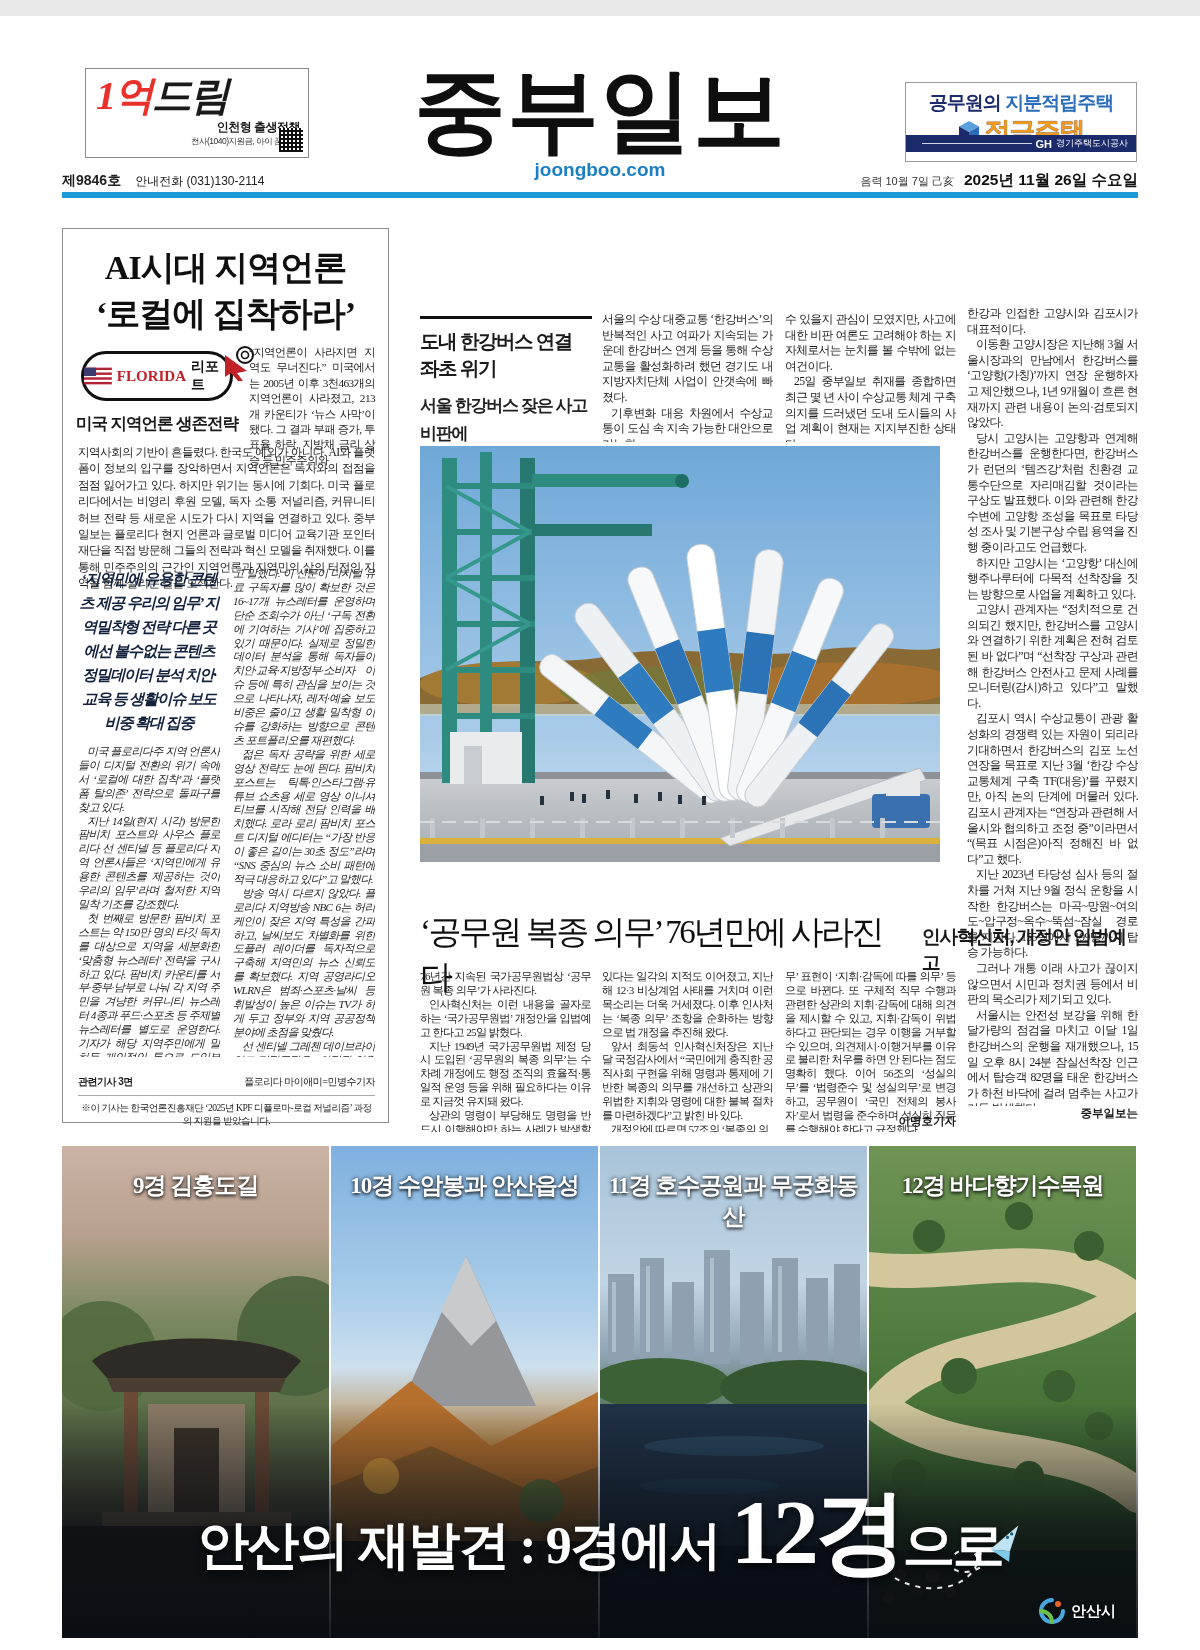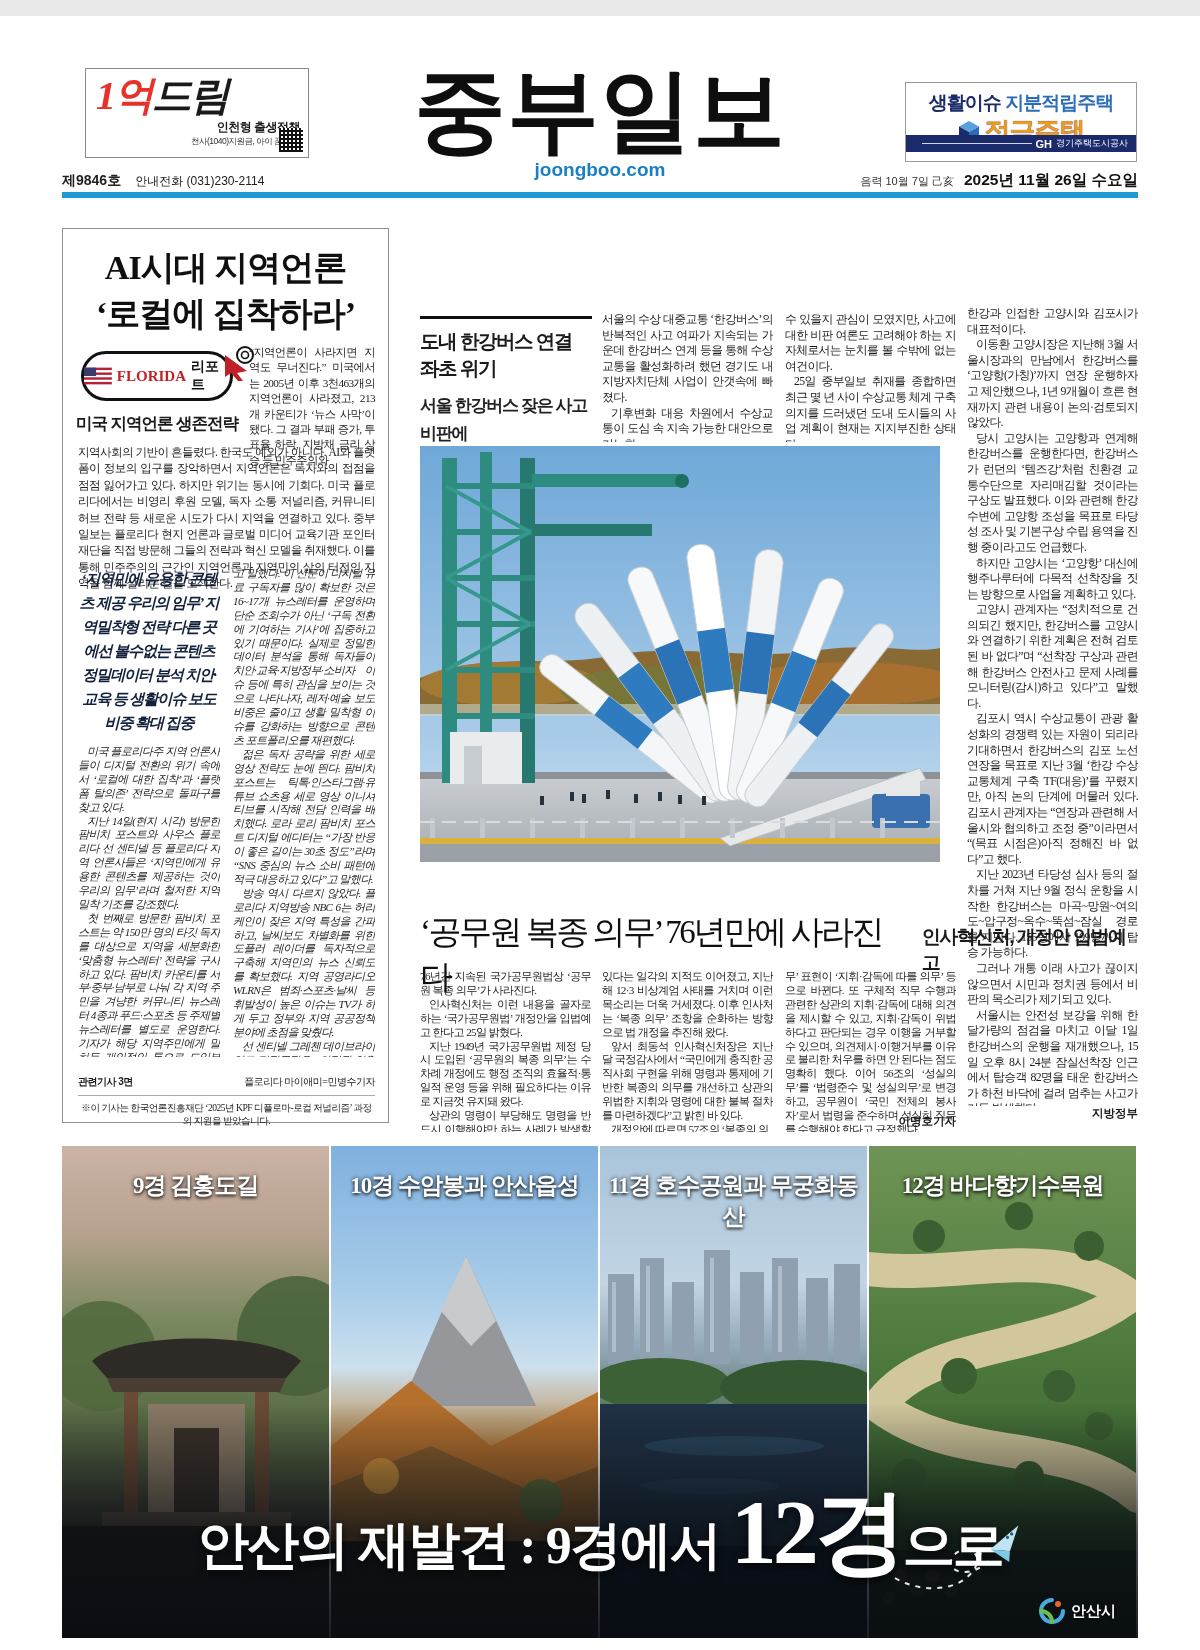--- a/index.html
+++ b/index.html
@@ -119,38 +119,38 @@
     <div class="script"><span class="red">1억</span><span>드림</span></div>
     <div class="sub1 sans">인천형 출생정책</div>
     <div class="sub2 sans">천사(1040)지원금, 아이 꿈 수당</div>
     <div class="qr"></div>
   </div>
 
   <div class="abs masthead sans">중부일보</div>
   <div class="abs site sans">joongboo.com</div>
 
   <div class="abs ad-right sans">
-    <div class="l1"><span class="navy">생활이슈</span> <span class="blue">지분적립주택</span></div>
+    <div class="l1"><span class="navy">공무원의</span> <span class="blue">지분적립주택</span></div>
     <div class="l2">
       <svg width="22" height="22" viewBox="0 0 22 22">
         <polygon points="11,1 21,6.5 11,12 1,6.5" fill="#5aa0dc"></polygon>
         <polygon points="1,6.5 11,12 11,21 1,15.5" fill="#1b2a6b"></polygon>
         <polygon points="21,6.5 11,12 11,21 21,15.5" fill="#2b6cb8"></polygon>
       </svg>
       <span>적금주택</span>
     </div>
     <div class="bar">
       <span class="rule"></span>
       <span class="gh">GH</span>
       <span>경기주택도시공사</span>
     </div>
   </div>
 
   <div class="abs issue-line sans">
-    <b>제9846호</b><span>안내전화 (031)230-2114</span>
+    <b>제9846호</b><span>안내전화 (031)130-2114</span>
   </div>
   <div class="abs date-line sans">
     <span>음력 10월 7일 己亥</span><b>2025년 11월 26일 수요일</b>
   </div>
   <div class="abs blue-bar"></div>
 
   <div class="abs labox">
     <div class="abs la-head">
       <div>AI시대 지역언론</div>
       <div>‘로컬에 집착하라’</div>
@@ -346,21 +346,21 @@
     <p>이동환 고양시장은 지난해 3월 서울시장과의 만남에서 한강버스를 ‘고양항(가칭)’까지 연장 운행하자고 제안했으나, 1년 9개월이 흐른 현재까지 관련 내용이 논의·검토되지 않았다.</p>
     <p>당시 고양시는 고양항과 연계해 한강버스를 운행한다면, 한강버스가 런던의 ‘템즈강’처럼 친환경 교통수단으로 자리매김할 것이라는 구상도 발표했다. 이와 관련해 한강 수변에 고양항 조성을 목표로 타당성 조사 및 기본구상 수립 용역을 진행 중이라고도 언급했다.</p>
     <p>하지만 고양시는 ‘고양항’ 대신에 행주나루터에 다목적 선착장을 짓는 방향으로 사업을 계획하고 있다.</p>
     <p>고양시 관계자는 “정치적으로 건의되긴 했지만, 한강버스를 고양시와 연결하기 위한 계획은 전혀 검토된 바 없다”며 “선착장 구상과 관련해 한강버스 안전사고 문제 사례를 모니터링(감시)하고 있다”고 말했다.</p>
     <p>김포시 역시 수상교통이 관광 활성화의 경쟁력 있는 자원이 되리라 기대하면서 한강버스의 김포 노선 연장을 목표로 지난 3월 ‘한강 수상교통체계 구축 TF(대응)’를 꾸렸지만, 아직 논의 단계에 머물러 있다. 김포시 관계자는 “연장과 관련해 서울시와 협의하고 조정 중”이라면서 “(목표 시점은)아직 정해진 바 없다”고 했다.</p>
     <p>지난 2023년 타당성 심사 등의 절차를 거쳐 지난 9월 정식 운항을 시작한 한강버스는 마곡~망원~여의도~압구정~옥수~뚝섬~잠실 경로를 지난다. 155명에서 199명까지 탑승 가능하다.</p>
     <p>그러나 개통 이래 사고가 끊이지 않으면서 시민과 정치권 등에서 비판의 목소리가 제기되고 있다.</p>
     <p>서울시는 안전성 보강을 위해 한 달가량의 점검을 마치고 이달 1일 한강버스의 운행을 재개했으나, 15일 오후 8시 24분 잠실선착장 인근에서 탑승객 82명을 태운 한강버스가 하천 바닥에 걸려 멈추는 사고가 거듭 발생했다.</p>
 
   </div>
-  <div class="abs m-byline">지방정부</div>
+  <div class="abs m-byline">중부일보는</div>
 
   <div class="abs s-head">
     <span class="h">‘공무원 복종 의무’ 76년만에 사라진다</span>
     <span class="s">인사혁신처, 개정안 입법예고</span>
   </div>
   <div class="abs s-col sc1 just">
     <p class="ni">76년간 지속된 국가공무원법상 ‘공무원 복종 의무’가 사라진다.</p>
     <p>인사혁신처는 이런 내용을 골자로 하는 ‘국가공무원법’ 개정안을 입법예고 한다고 25일 밝혔다.</p>
     <p>지난 1949년 국가공무원법 제정 당시 도입된 ‘공무원의 복종 의무’는 수차례 개정에도 행정 조직의 효율적·통일적 운영 등을 위해 필요하다는 이유로 지금껏 유지돼 왔다.</p>
     <p>상관의 명령이 부당해도 명령을 반드시 이행해야만 하는 사례가 발생할 수</p>

